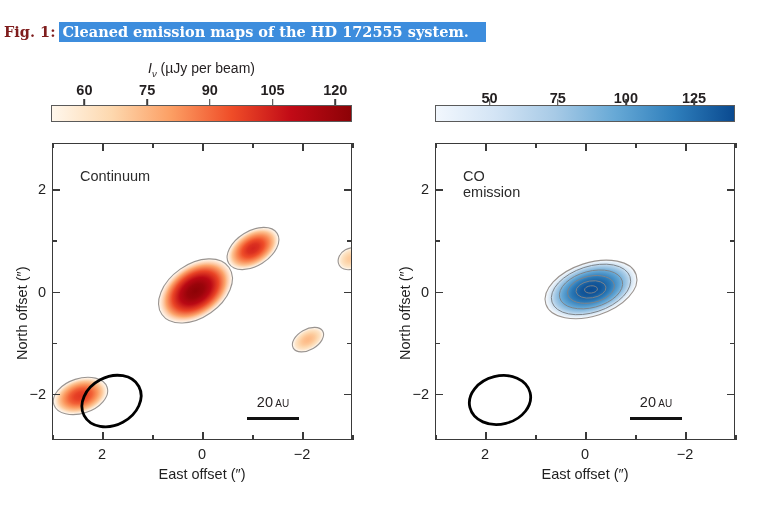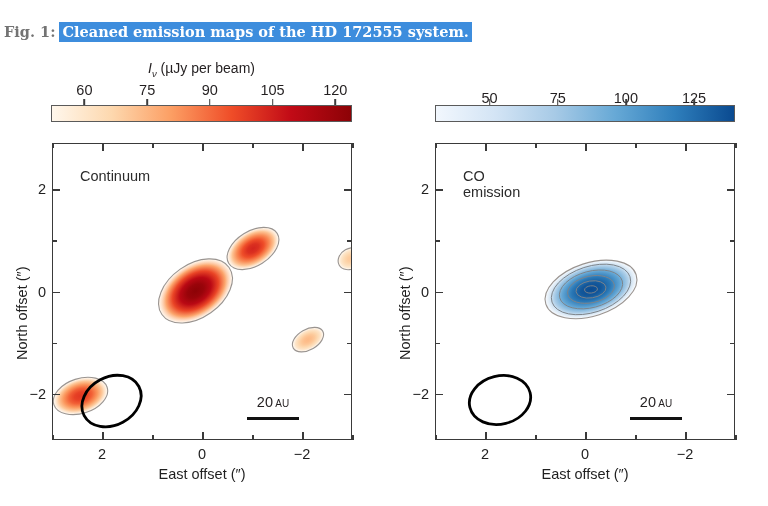--- a/index.html
+++ b/index.html
@@ -22,30 +22,30 @@
     left: 4px;
     top: 22px;
     display: flex;
     align-items: baseline;
     white-space: nowrap;
   }
   #caption .fig-label {
     font-family: "DejaVu Serif", serif;
     font-weight: bold;
     font-size: 14.5px;
-    color: #737373;
+    color: #7f1d1d;
     padding-right: 4px;
   }
   #caption .fig-text {
     font-family: "DejaVu Serif", serif;
     font-weight: bold;
     font-size: 14.5px;
     color: #ffffff;
     background: #3d8ddd;
-    padding: 2px 3px 3px 3px;
+    padding: 2px 17px 3px 3px;
     line-height: 1.05;
   }
 
   
   .panel {
     position: absolute;
   }
 
   
   .cbar-wrap { position: absolute; }
@@ -63,20 +63,21 @@
   .cbar-ticklabels {
     position: absolute;
     width: 100%;
     height: 17px;
   }
   .cbar-ticklabels span {
     position: absolute;
     transform: translateX(-50%);
     font-size: 14.5px;
     top: 0;
+    font-weight: bold;
   }
   .cbar-ticks {
     position: absolute;
     width: 100%;
     height: 7px;
   }
   .cbar-ticks i {
     position: absolute;
     width: 1.6px;
     height: 7px;

